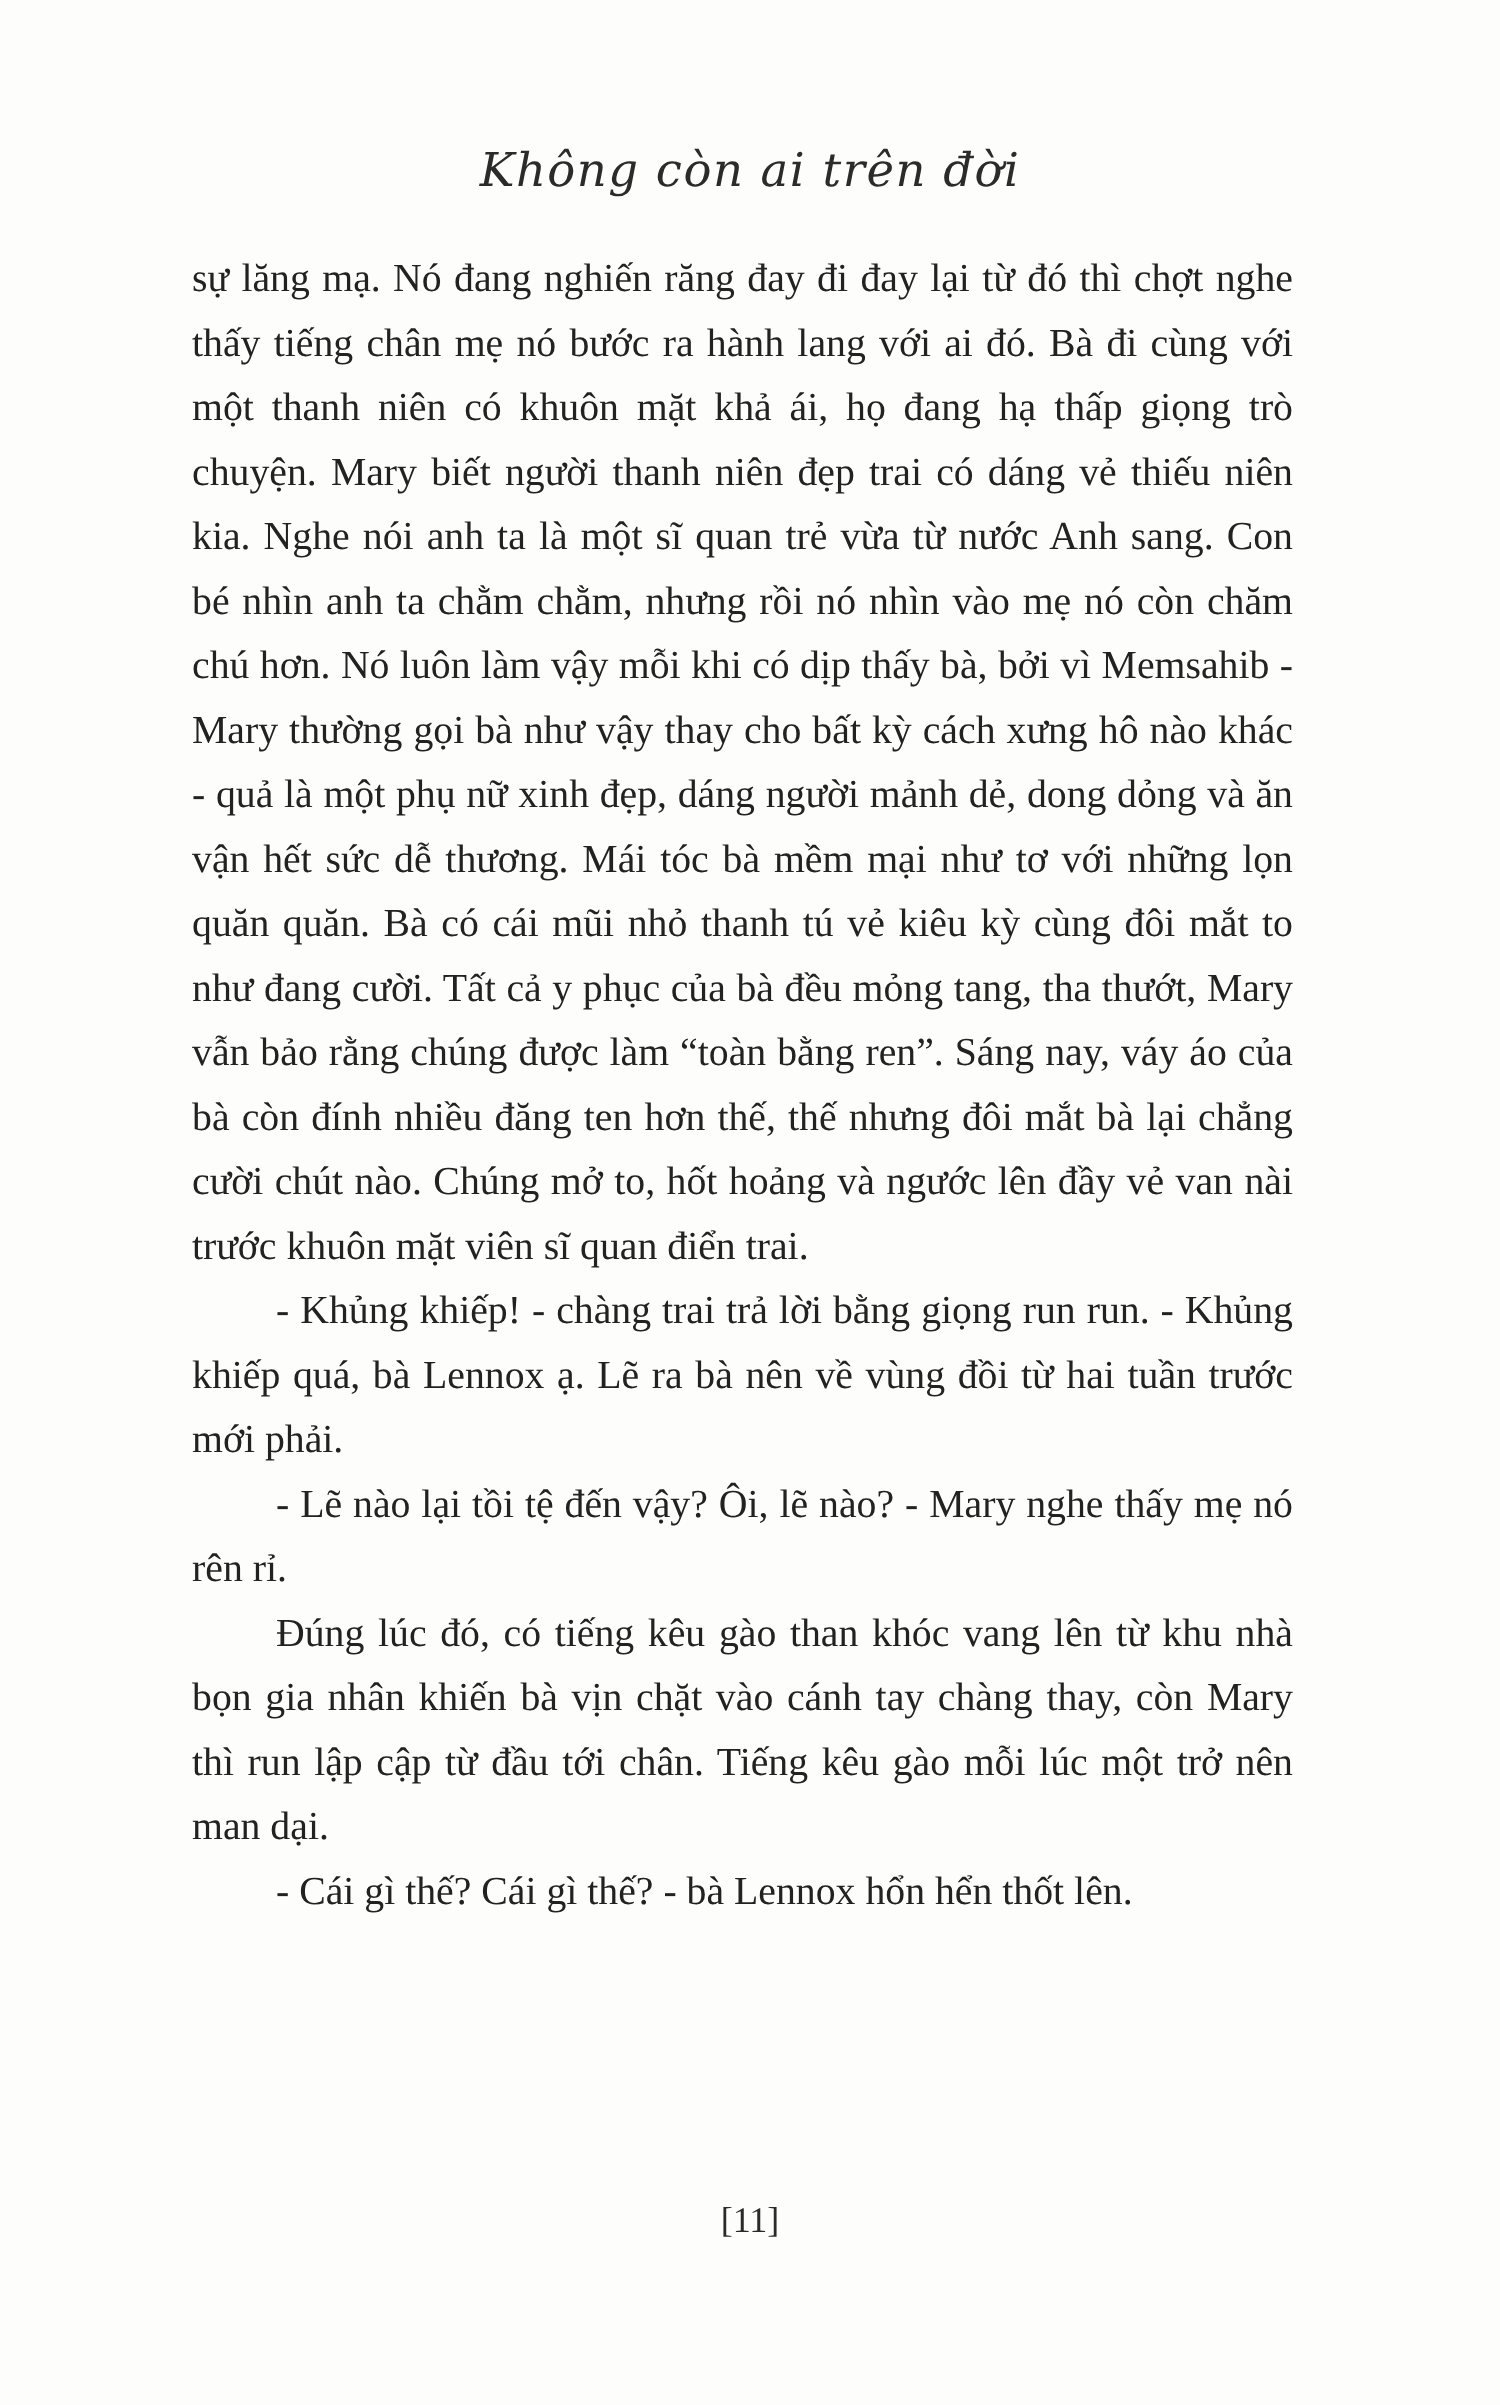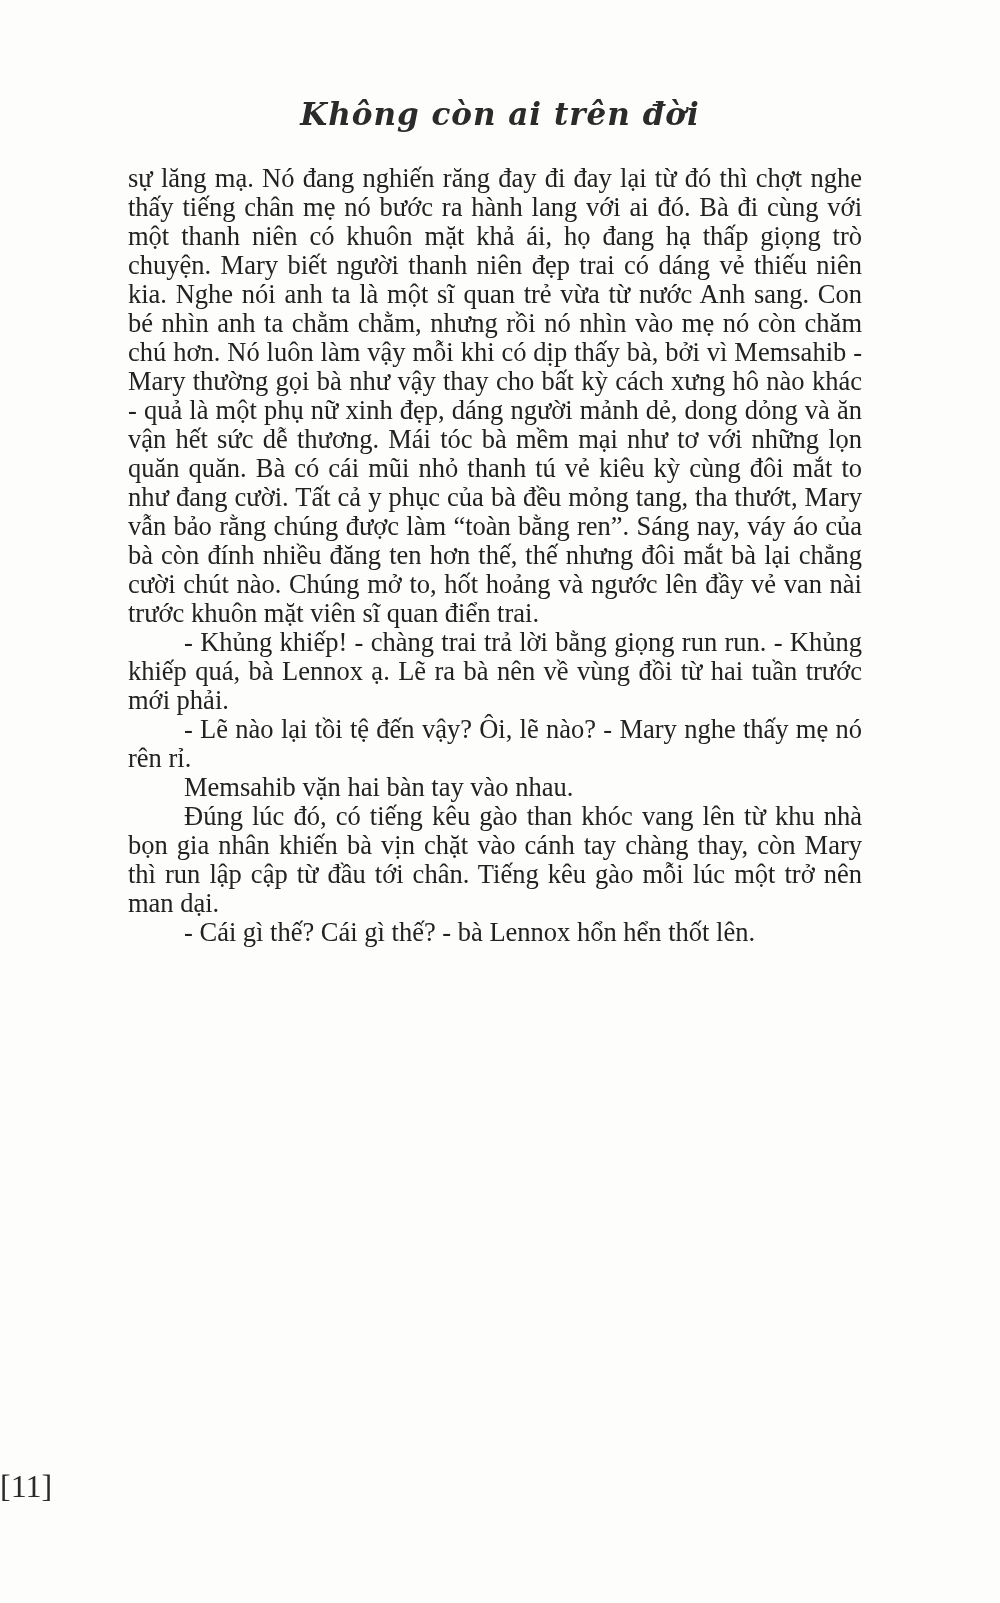--- a/index.html
+++ b/index.html
@@ -19,62 +19,62 @@
   }
   .chapter-title {
     position: absolute;
     top: 96px;
     left: 0;
     width: 100%;
     margin: 0;
     text-align: center;
     font-family: "DejaVu Serif", serif;
     font-style: italic;
-    font-weight: 700;
+    font-weight: 400;
     font-size: 31px;
     letter-spacing: 1px;
     color: #2b2b2b;
   }
   .text-block {
     position: absolute;
     top: 164px;
     left: 128px;
     width: 734px;
     font-size: 26.5px;
-    line-height: 29px;
+    line-height: 43px;
     text-align: justify;
     color: #222222;
   }
   .para {
     margin: 0;
     padding: 0;
   }
   .para.indent {
     text-indent: 56px;
   }
   .page-number {
     position: absolute;
     top: 1468px;
     left: 0;
     width: 100%;
-    font-size: 32px;
+    text-align: center;
+    font-size: 24px;
     color: #2a2a2a;
   }
 </style>
 </head>
 <body>
 
 <div class="page">
 
   <h1 class="chapter-title">Không còn ai trên đời</h1>
 
   <div class="text-block">
     <p class="para">sự lăng mạ. Nó đang nghiến răng đay đi đay lại từ đó thì chợt nghe thấy tiếng chân mẹ nó bước ra hành lang với ai đó. Bà đi cùng với một thanh niên có khuôn mặt khả ái, họ đang hạ thấp giọng trò chuyện. Mary biết người thanh niên đẹp trai có dáng vẻ thiếu niên kia. Nghe nói anh ta là một sĩ quan trẻ vừa từ nước Anh sang. Con bé nhìn anh ta chằm chằm, nhưng rồi nó nhìn vào mẹ nó còn chăm chú hơn. Nó luôn làm vậy mỗi khi có dịp thấy bà, bởi vì Memsahib - Mary thường gọi bà như vậy thay cho bất kỳ cách xưng hô nào khác - quả là một phụ nữ xinh đẹp, dáng người mảnh dẻ, dong dỏng và ăn vận hết sức dễ thương. Mái tóc bà mềm mại như tơ với những lọn quăn quăn. Bà có cái mũi nhỏ thanh tú vẻ kiêu kỳ cùng đôi mắt to như đang cười. Tất cả y phục của bà đều mỏng tang, tha thướt, Mary vẫn bảo rằng chúng được làm “toàn bằng ren”. Sáng nay, váy áo của bà còn đính nhiều đăng ten hơn thế, thế nhưng đôi mắt bà lại chẳng cười chút nào. Chúng mở to, hốt hoảng và ngước lên đầy vẻ van nài trước khuôn mặt viên sĩ quan điển trai.</p>
     <p class="para indent">- Khủng khiếp! - chàng trai trả lời bằng giọng run run. - Khủng khiếp quá, bà Lennox ạ. Lẽ ra bà nên về vùng đồi từ hai tuần trước mới phải.</p>
     <p class="para indent">- Lẽ nào lại tồi tệ đến vậy? Ôi, lẽ nào? - Mary nghe thấy mẹ nó rên rỉ.</p>
-    <p class="para indent">Memsahib vặn hai bàn tay vào nhau.</p>
     <p class="para indent">Đúng lúc đó, có tiếng kêu gào than khóc vang lên từ khu nhà bọn gia nhân khiến bà vịn chặt vào cánh tay chàng thay, còn Mary thì run lập cập từ đầu tới chân. Tiếng kêu gào mỗi lúc một trở nên man dại.</p>
     <p class="para indent">- Cái gì thế? Cái gì thế? - bà Lennox hổn hển thốt lên.</p>
   </div>
 
   <div class="page-number">[11]</div>
 
 </div>
 
 </body></html>

